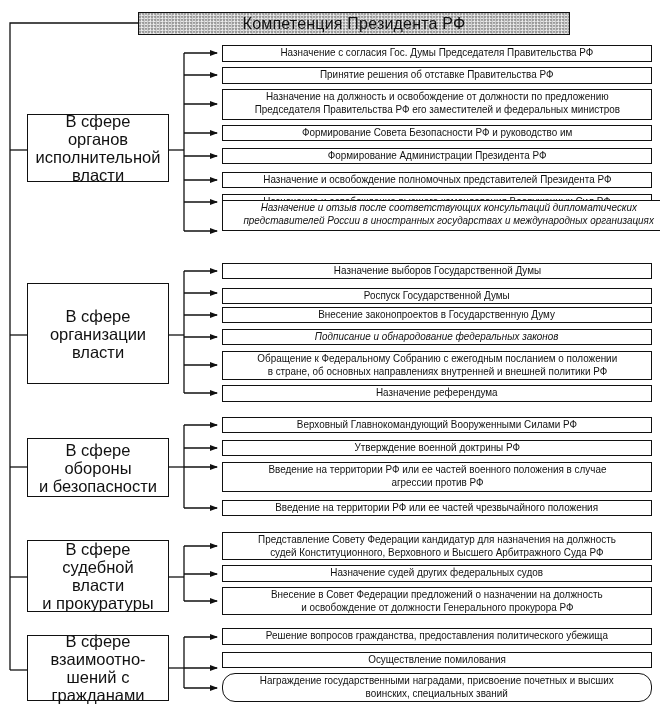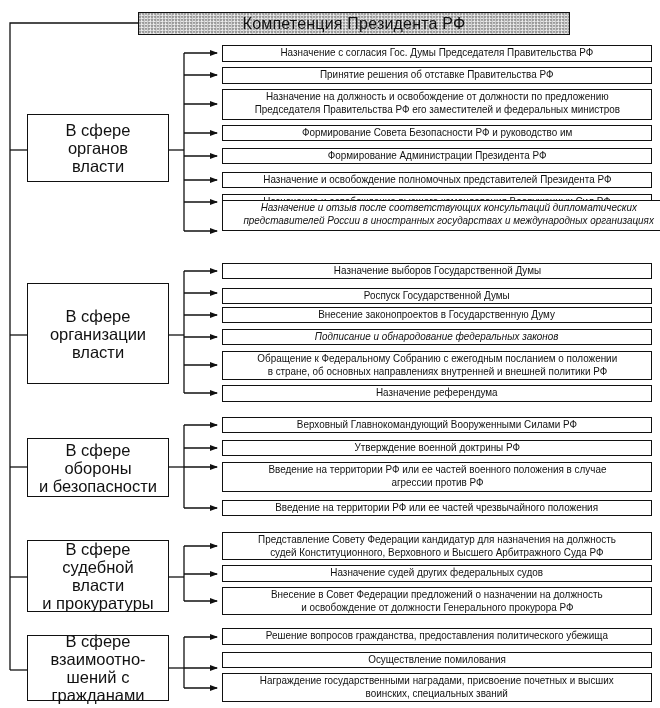--- a/index.html
+++ b/index.html
@@ -83,20 +83,21 @@
   </g>
 </svg>
 
 <div class="title-box">
   <span class="title-text">Компетенция Президента РФ</span>
 </div>
 
 <div class="cat" style="top:114px;height:66px;">
   <span>В сфере</span>
   <span>органов</span>
+  <span>исполнительной</span>
   <span>власти</span>
 </div>
 <div class="item" style="top:45px;height:15px;">
   <span>Назначение с согласия Гос. Думы Председателя Правительства РФ</span>
 </div>
 <div class="item" style="top:67px;height:15px;">
   <span>Принятие решения об отставке Правительства РФ</span>
 </div>
 <div class="item" style="top:89px;height:29px;">
   <span>Назначение на должность и освобождение от должности по предложению</span>
@@ -186,16 +187,16 @@
   <span>взаимоотно-</span>
   <span>шений с</span>
   <span>гражданами</span>
 </div>
 <div class="item" style="top:628px;height:15px;">
   <span>Решение вопросов гражданства, предоставления политического убежища</span>
 </div>
 <div class="item" style="top:652px;height:14px;">
   <span>Осуществление помилования</span>
 </div>
-<div class="item" style="top:673px;height:27px;">
+<div class="item" style="top:673px;height:27px;border-radius:13px;">
   <span>Награждение государственными наградами, присвоение почетных и высших</span>
   <span>воинских, специальных званий</span>
 </div>
 
 </body></html>

